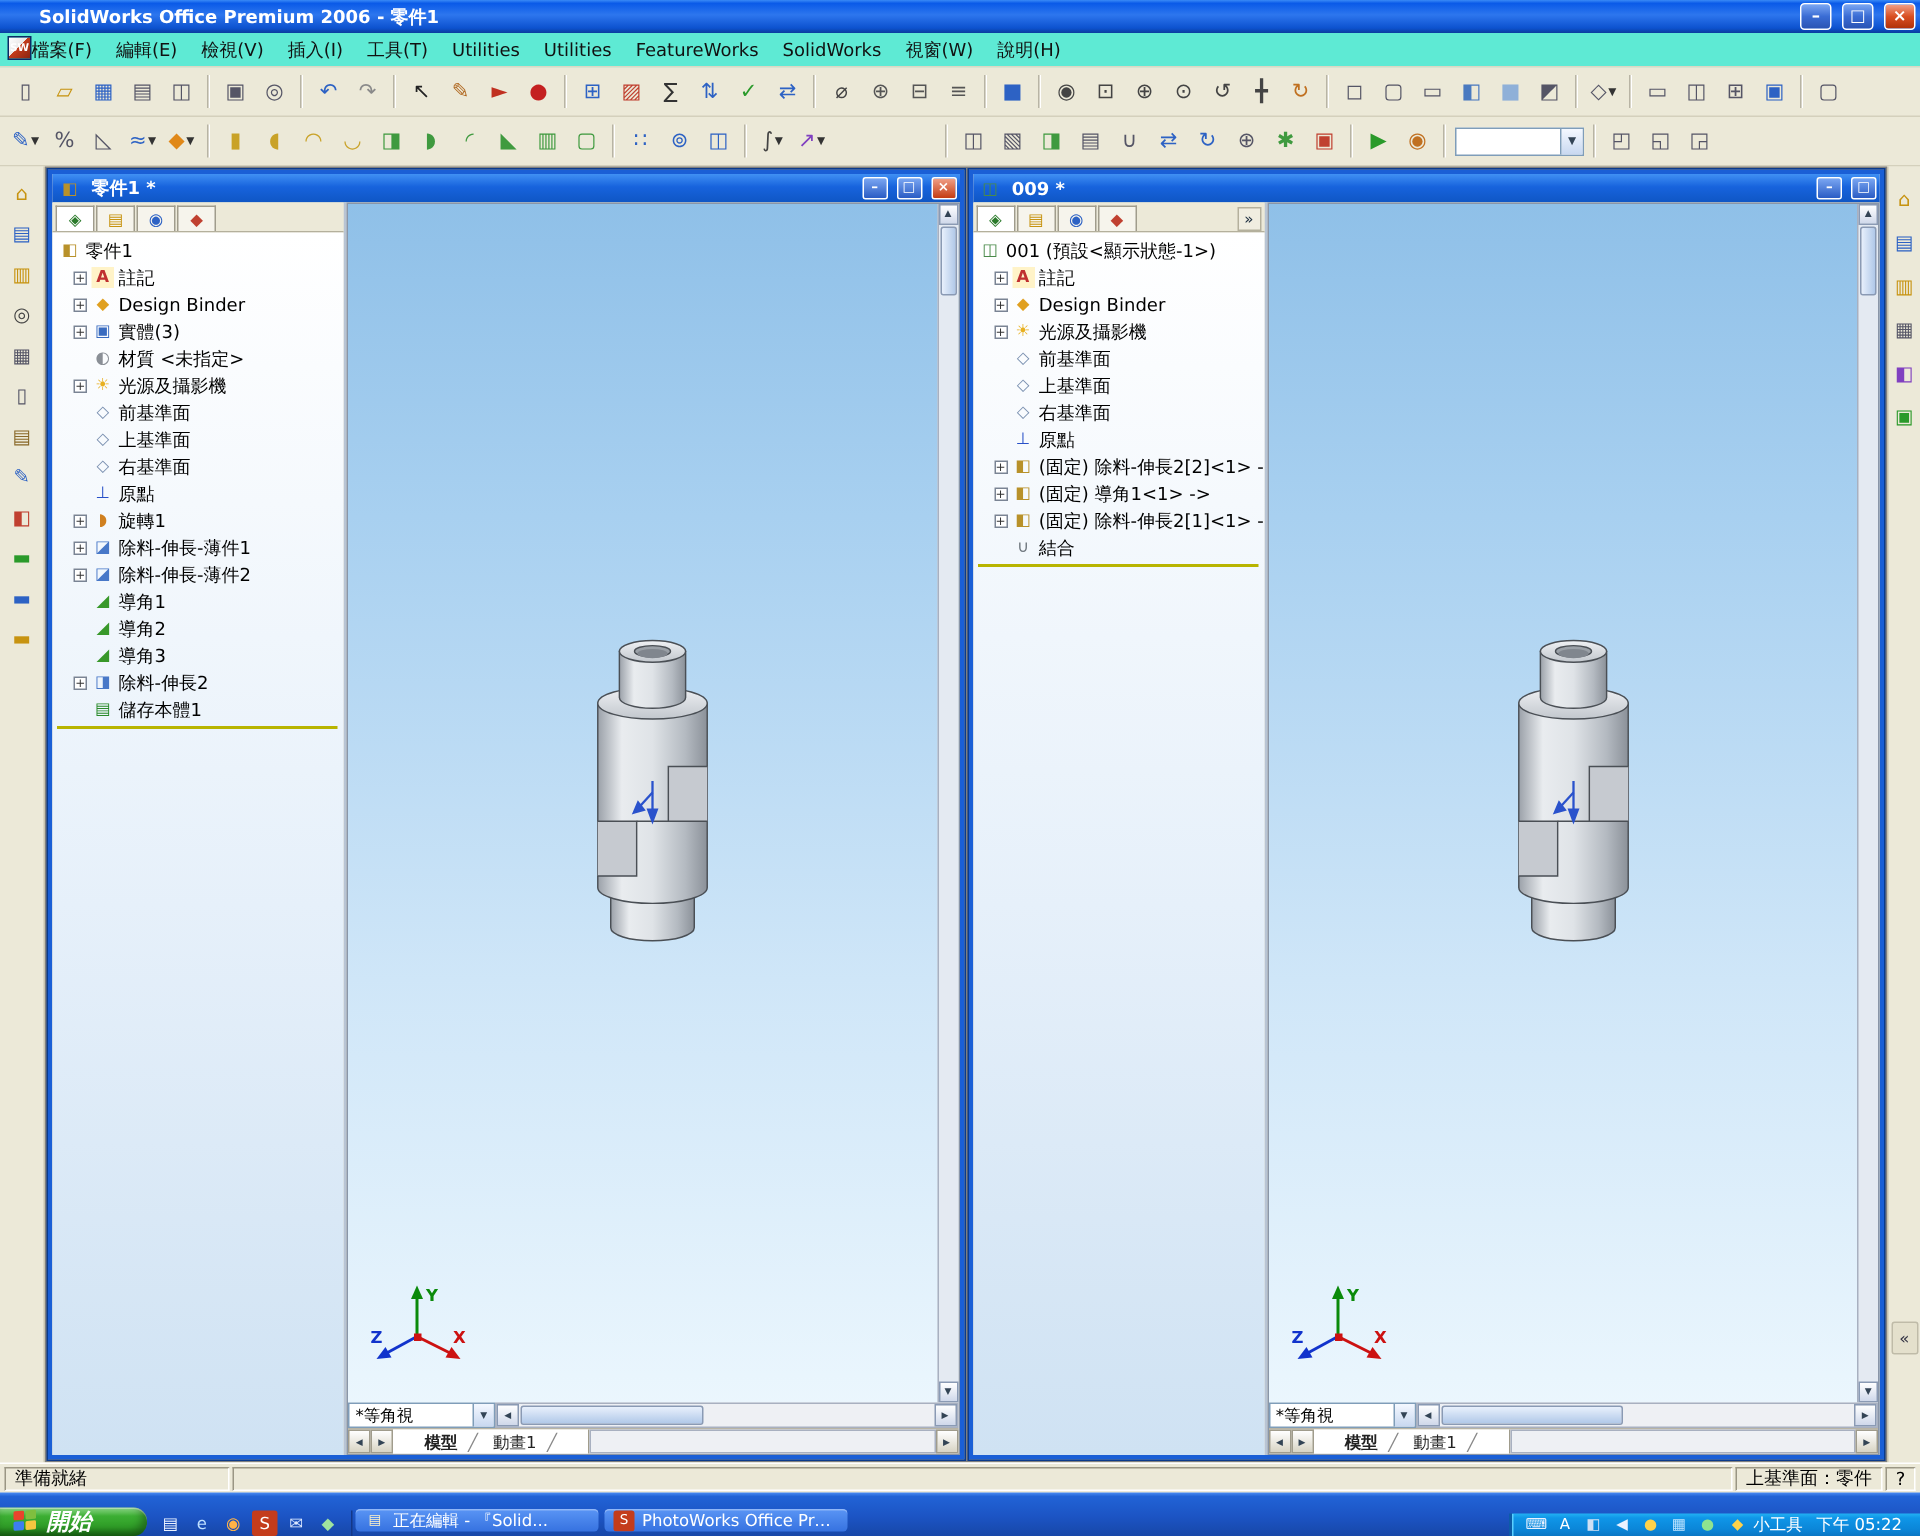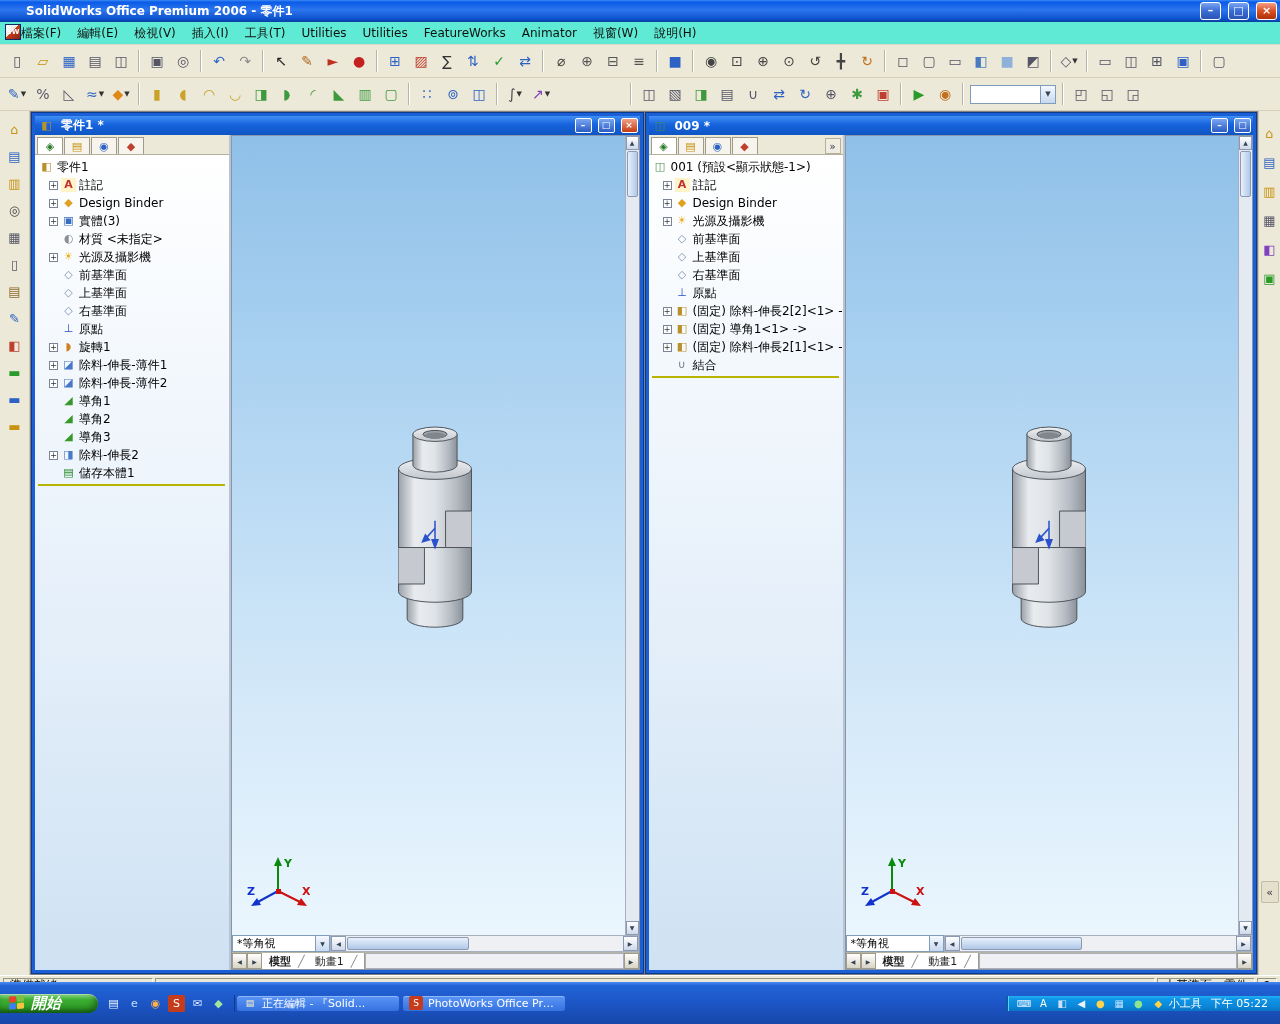--- a/index.html
+++ b/index.html
@@ -89,35 +89,35 @@
   .vbottom { position:absolute; left:0; right:0; bottom:0; }
   .rowA { height:17px; display:flex; align-items:stretch; }
   .viewcombo { width:98px; flex:none; background:#fff; border:1px solid #7f9db9; display:flex; align-items:center; font-size:11px; padding-left:4px; }
   .viewcombo .cdd { margin-left:auto; width:14px; height:100%; background:linear-gradient(180deg,#f4f8ff,#c8d8f0); border-left:1px solid #7f9db9; font-size:6px; display:flex; align-items:center; justify-content:center; color:#345; }
   .hscroll { flex:1; display:flex; background:#eef0f4; border:1px solid #a8b0c0; }
   .hscroll .harr { width:15px; flex:none; background:linear-gradient(180deg,#ffffff,#cfd8ea); border:1px solid #8a9ab4; font-size:6px; display:flex; align-items:center; justify-content:center; color:#345; }
   .hscroll .htrack { flex:1; position:relative; }
   .hscroll .hthumb { position:absolute; left:1px; top:1px; bottom:1px; width:44%; background:linear-gradient(180deg,#e8f0fc,#b0c8e8); border:1px solid #8a9ab4; border-radius:2px; }
   .rowB { height:17px; display:flex; align-items:stretch; background:#f4f2ea; border-top:1px solid #b8b4a4; font-size:11px; }
   .tsbtn { width:15px; flex:none; background:linear-gradient(180deg,#ffffff,#d8d4c4); border:1px solid #a09c8c; font-size:6px; display:flex; align-items:center; justify-content:center; color:#345; }
-  .vtabs { display:flex; align-items:center; background:#fff; padding:0 2px; border-right:1px solid #a09c8c; }
+  .vtabs { display:flex; align-items:center; background:#fff; padding:0 16px; border-right:1px solid #a09c8c; }
   .vtab { padding:0 5px; color:#222; }
   .vtab.active { font-weight:bold; }
   .vtab::after { content:"╱"; margin-left:7px; color:#888; font-weight:normal; }
   .rowB .fill { flex:1; background:#eef0f4; border:1px solid #a8b0c0; }
 
   
   .statusbar { position:absolute; left:0; right:0; bottom:29px; height:20px; background:#ece9d8; border-top:1px solid #fff; display:flex; align-items:center; gap:2px; padding:0 3px; font-size:12px; }
   .scell { height:16px; display:flex; align-items:center; padding:0 6px; border:1px solid; border-color:#9a9684 #ffffff #ffffff #9a9684; }
   .scell.ready { width:150px; }
   .scell.mid { flex:1; }
   .scell.help { width:20px; justify-content:center; }
 
   
-  .taskbar { position:absolute; left:0; right:0; bottom:0; height:42px; display:flex; align-items:center;
+  .taskbar { position:absolute; left:0; right:0; bottom:0; height:29px; display:flex; align-items:flex-end;
     background:linear-gradient(180deg,#4a8cf4 0%,#2163d6 9%,#1c54c4 55%,#16driver47a8 100%);
     background:linear-gradient(180deg,#4a8cf4 0%,#2163d6 9%,#1c54c4 55%,#1747a8 100%);margin-top:36px; }
   .startbtn { width:98px; flex:none; display:flex; align-items:center; gap:6px; padding-left:9px; border-radius:0 9px 9px 0; color:#fff; font-size:15px; font-weight:bold; font-style:italic;
     background:linear-gradient(180deg,#8fd98a 0%,#3cae33 30%,#2f9e27 70%,#1d7a18 100%); box-shadow:inset -3px -3px 6px #00000055, inset 0 1px #ffffff66; }
   .winlogo { width:16px; height:15px; display:grid; grid-template-columns:7px 7px; grid-template-rows:6px 6px; gap:1px; transform:skewY(-4deg); }
   .winlogo i { border-radius:1px; }
   .winlogo i:nth-child(1){background:#e8442c} .winlogo i:nth-child(2){background:#7fbf3f}
   .winlogo i:nth-child(3){background:#3d7ef0} .winlogo i:nth-child(4){background:#f4c63f}
   .qlaunch { display:flex; align-items:center; gap:4px; padding:0 7px; border-right:1px solid #1438883; border-right:1px solid #143888; }
   .qicon { width:17px; height:17px; display:flex; align-items:center; justify-content:center; font-size:11px; border-radius:2px; }
@@ -145,21 +145,21 @@
 
 <div class="menubar">
   <span class="menu-item">檔案(F)</span>
     <span class="menu-item">編輯(E)</span>
     <span class="menu-item">檢視(V)</span>
     <span class="menu-item">插入(I)</span>
     <span class="menu-item">工具(T)</span>
     <span class="menu-item">Utilities</span>
     <span class="menu-item">Utilities</span>
     <span class="menu-item">FeatureWorks</span>
-    <span class="menu-item">Animator</span>
+    <span class="menu-item">SolidWorks</span>
     <span class="menu-item">視窗(W)</span>
     <span class="menu-item">說明(H)</span>
 </div>
 
 <div class="tbrow">
 
     <span class="tb-btn">
       <span class="tb-g" style="color: rgb(85, 85, 102);">▯</span>
 
     </span>

